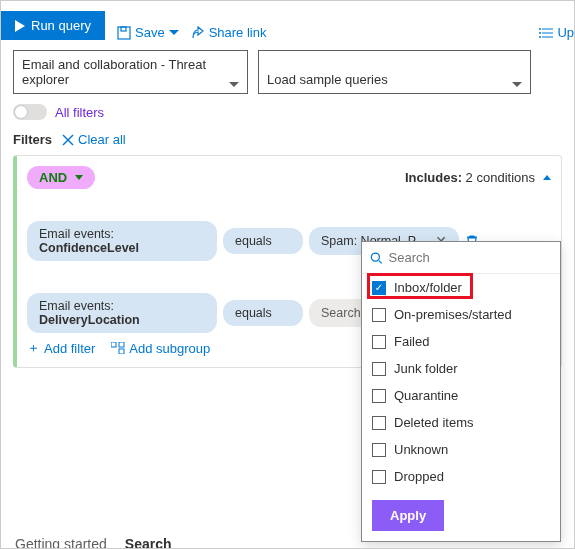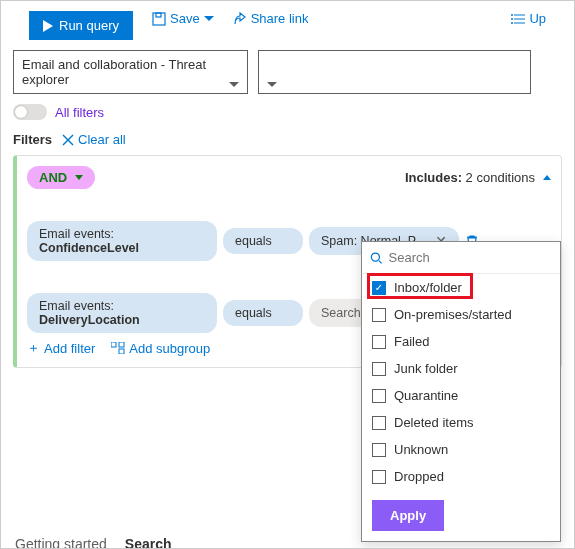--- a/index.html
+++ b/index.html
@@ -1,17 +1,17 @@
 <!DOCTYPE html>
 <html><head>
 <meta charset="utf-8">
 <style>
 * { box-sizing: border-box; margin: 0; padding: 0; font-family: "Segoe UI", Arial, sans-serif; }
 body { width: 575px; height: 549px; border: 1px solid #ccc; background: #fff; font-size: 13px; color: #323130; position: relative; overflow: hidden; }
-.toolbar { display: flex; align-items: flex-start; gap: 19px; padding: 10px 28px; }
+.toolbar { display: flex; align-items: flex-end; gap: 12px; padding: 10px 0; }
 .run-btn { background: #0078d4; color: #fff; border: none; padding: 7px 14px; display: flex; align-items: center; gap: 6px; font-size: 13px; cursor: pointer; }
 .tb-link { display: flex; align-items: center; gap: 4px; color: #0078d4; font-size: 13px; cursor: pointer; }
 .tb-right { margin-left: auto; display: flex; align-items: center; gap: 4px; color: #0078d4; }
 .dropdown-row { display: flex; gap: 10px; padding: 0 12px 10px; }
 .dd { border: 1px solid #605e5c; padding: 6px 8px; display: flex; align-items: flex-end; justify-content: space-between; cursor: pointer; font-size: 13px; }
 .dd1 { width: 235px; }
 .dd2 { width: 273px; }
 .caret { border-left: 5px solid transparent; border-right: 5px solid transparent; border-top: 5px solid #605e5c; }
 .allfilters { display: flex; align-items: center; gap: 8px; padding: 0 12px 12px; color: #6d28d9; }
 .toggle { width: 34px; height: 16px; border-radius: 8px; background: #e1dfdd; position: relative; }
@@ -88,20 +88,21 @@
     <span>Up</span>
   </div>
 </div>
 
 <div class="dropdown-row">
   <div class="dd dd1">
     <span>Email and collaboration - Threat explorer</span>
     <span class="caret"></span>
   </div>
   <div class="dd dd2">
+    <span>Load sample queries</span>
     <span class="caret"></span>
   </div>
 </div>
 
 <div class="allfilters">
   <div class="toggle"></div>
   <span>All filters</span>
 </div>
 
 <div class="filters-row">

